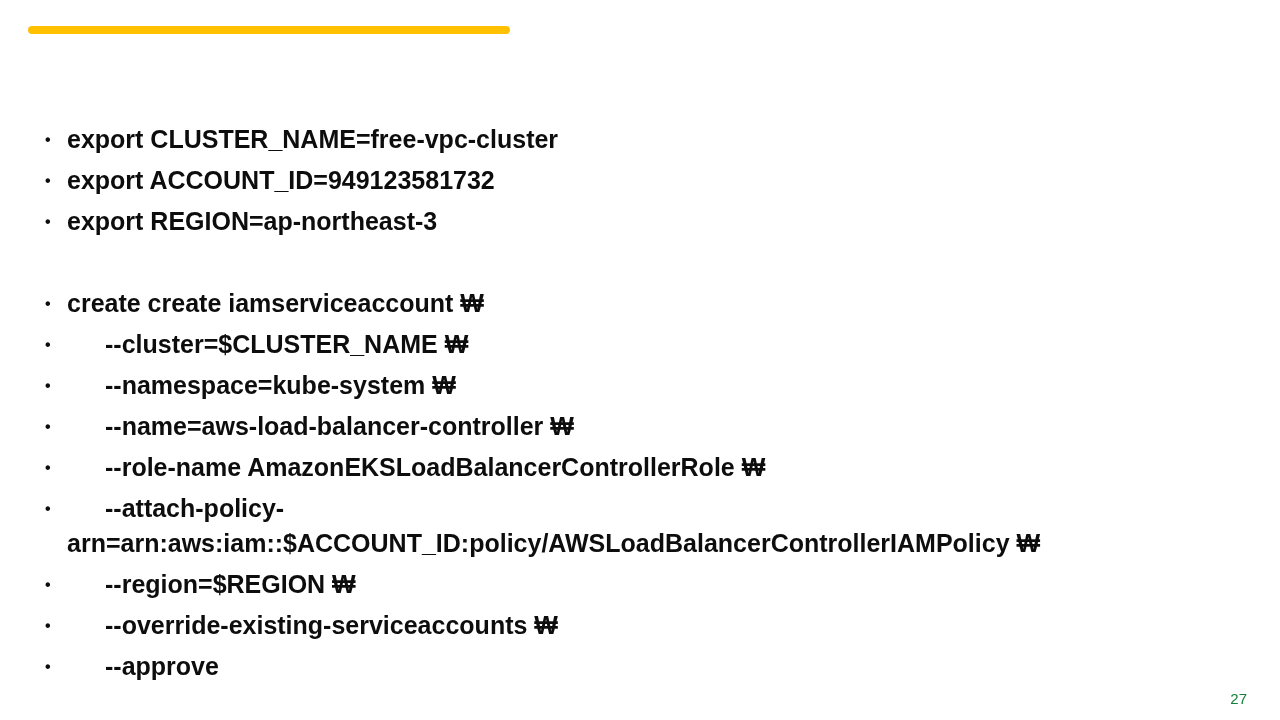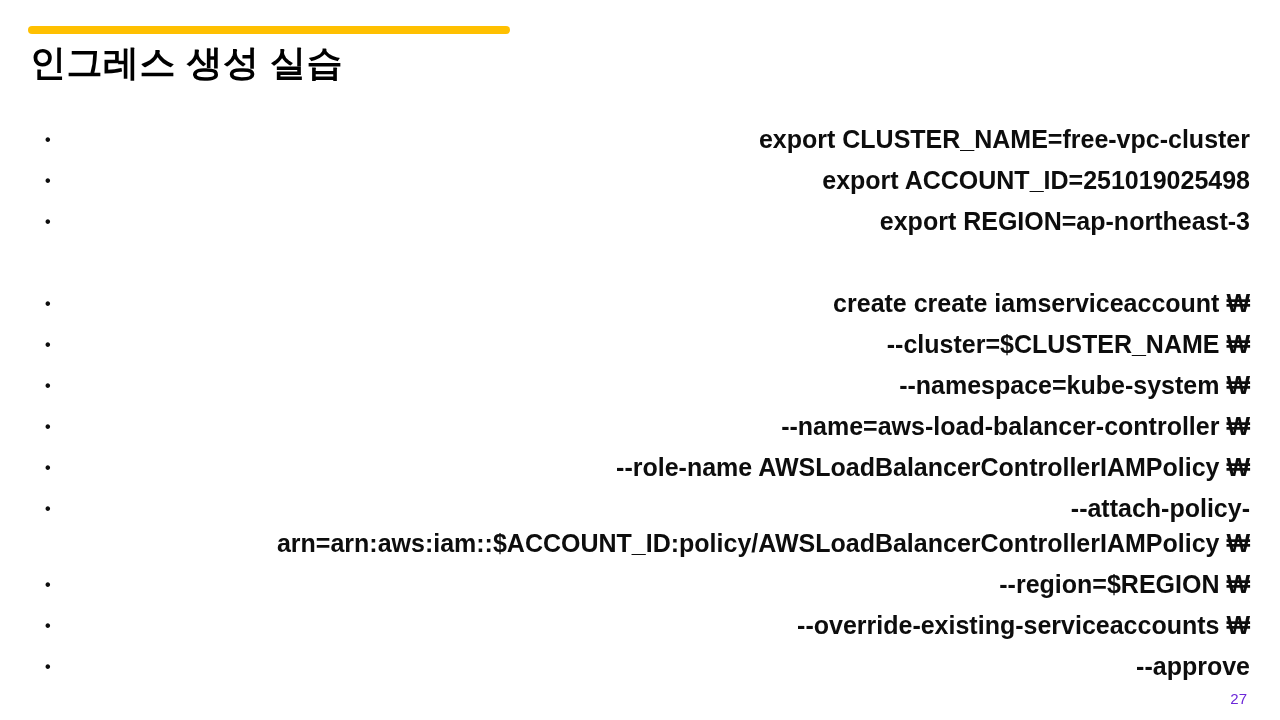--- a/index.html
+++ b/index.html
@@ -59,58 +59,56 @@
   .bullet-dot {
     flex: none;
     width: 22px;
     font-size: 16px;
     line-height: 41px;
   }
   .bullet-text {
     flex: 1;
     white-space: pre-wrap;
     word-break: break-word;
-    text-align: right;
   }
   li.lv2 .bullet-text {
     text-indent: 38px;
   }
   li.multi {
     padding: 3px 0;
   }
   li.multi .bullet-text,
   li.multi .bullet-dot {
     line-height: 35px;
   }
   .page-number {
     position: absolute;
     right: 33px;
     bottom: 12px;
     font-size: 15px;
     line-height: 18px;
     font-weight: 400;
-    color: #6d28d9;
+    color: #15803d;
   }
 </style>
 </head>
 <body>
 
 <div class="slide">
   <div class="accent-bar" style="background: rgb(255, 192, 0);"></div>
-  <h1 class="slide-title">인그레스 생성 실습</h1>
 
   <div class="content">
     <ul class="bullet-list" id="bullet-list">
         <li class="item lv1" style="color: rgb(13, 13, 13);">
           <span class="bullet-dot">•</span>
           <span class="bullet-text">export CLUSTER_NAME=free-vpc-cluster</span>
         </li>
         <li class="item lv1" style="color: rgb(13, 13, 13);">
           <span class="bullet-dot">•</span>
-          <span class="bullet-text">export ACCOUNT_ID=251019025498</span>
+          <span class="bullet-text">export ACCOUNT_ID=949123581732</span>
         </li>
         <li class="item lv1" style="color: rgb(13, 13, 13);">
           <span class="bullet-dot">•</span>
           <span class="bullet-text">export REGION=ap-northeast-3</span>
         </li>
         <li class="spacer"></li>
         <li class="item lv1" style="color: rgb(13, 13, 13);">
           <span class="bullet-dot">•</span>
           <span class="bullet-text">create create iamserviceaccount ₩</span>
         </li>
@@ -121,21 +119,21 @@
         <li class="item lv2" style="color: rgb(13, 13, 13);">
           <span class="bullet-dot">•</span>
           <span class="bullet-text">--namespace=kube-system ₩</span>
         </li>
         <li class="item lv2" style="color: rgb(13, 13, 13);">
           <span class="bullet-dot">•</span>
           <span class="bullet-text">--name=aws-load-balancer-controller ₩</span>
         </li>
         <li class="item lv2" style="color: rgb(13, 13, 13);">
           <span class="bullet-dot">•</span>
-          <span class="bullet-text">--role-name AWSLoadBalancerControllerIAMPolicy ₩</span>
+          <span class="bullet-text">--role-name AmazonEKSLoadBalancerControllerRole ₩</span>
         </li>
         <li class="item lv2 multi" style="color: rgb(13, 13, 13);">
           <span class="bullet-dot">•</span>
           <span class="bullet-text">--attach-policy-
 arn=arn:aws:iam::$ACCOUNT_ID:policy/AWSLoadBalancerControllerIAMPolicy ₩</span>
         </li>
         <li class="item lv2" style="color: rgb(13, 13, 13);">
           <span class="bullet-dot">•</span>
           <span class="bullet-text">--region=$REGION ₩</span>
         </li>

